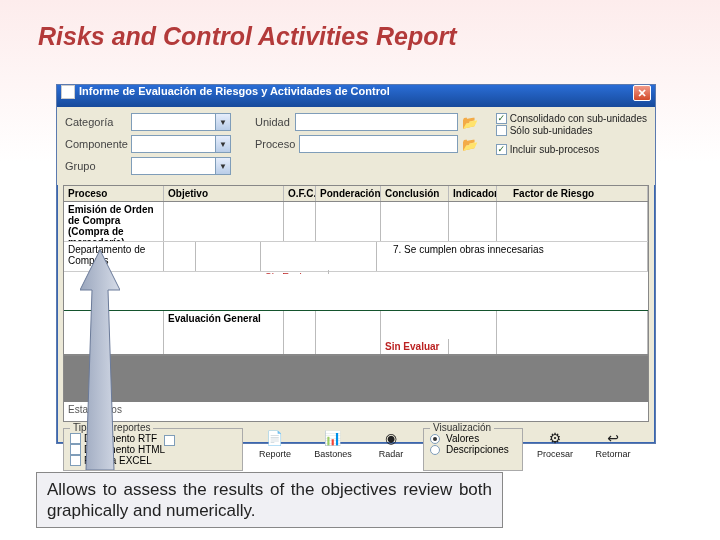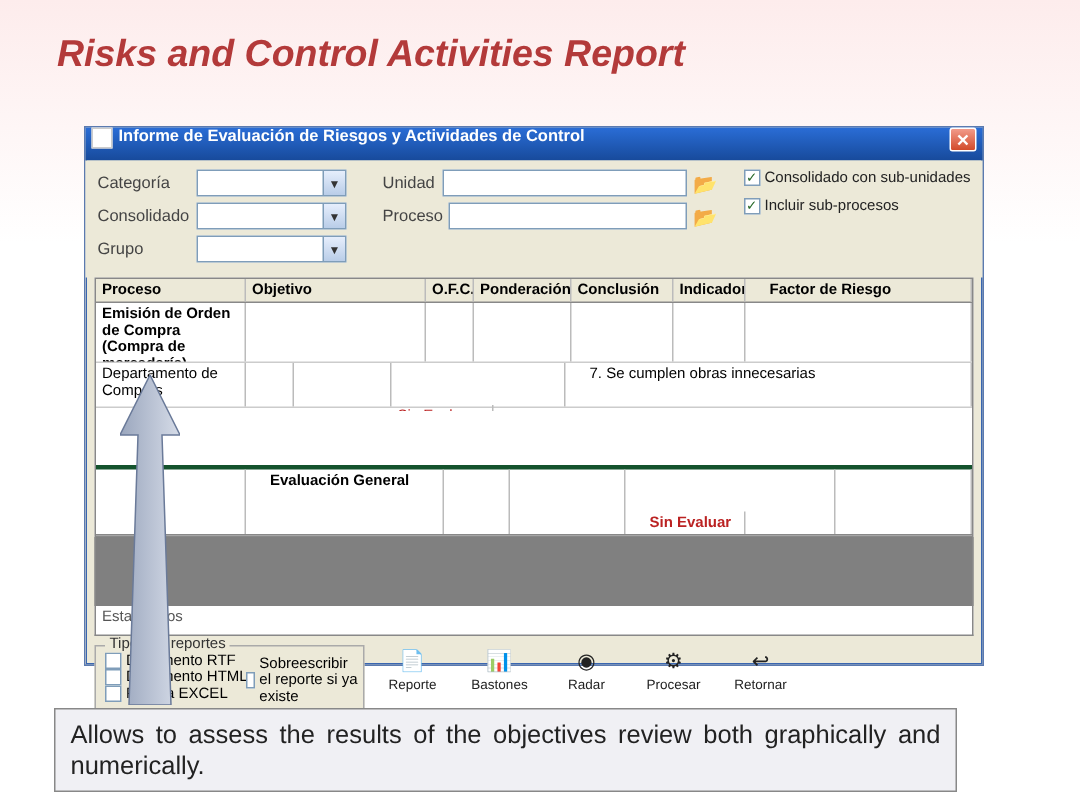--- a/index.html
+++ b/index.html
@@ -103,21 +103,21 @@
   .c-proc { width: 100px; }
   .c-obj { width: 120px; }
   .c-ofc { width: 32px; }
   .c-pond { width: 65px; }
   .c-conc { width: 68px; }
   .c-indic { width: 48px; }
   .c-factor { flex: 1; margin-left: 12px; }
   .grid-body { height: 108px; overflow: hidden; }
   .red-text { color: #b22; margin-top: 28px; }
   .eval-row {
-    display: flex; border-top: 3px solid #14532d; border-bottom: 1px solid #888; gap: 12px;
+    display: flex; border-top: 1px solid #14532d; border-bottom: 1px solid #888;
   }
   .eval-row div { padding: 2px 4px; border-right: 1px solid #bbb; }
   .gray-area {
     height: 46px;
     background: #808080;
     margin: 0 6px;
     border-left: 1px solid #888; border-right: 1px solid #888;
   }
   .stats-bar {
     margin: 0 6px;
@@ -147,21 +147,21 @@
     background: #ece9d8; padding: 0 3px; font-size: 10px; color: #333;
   }
   .radio { width: 10px; height: 10px; border: 1px solid #7f9db9; border-radius: 50%; background: #fff; display: inline-block; margin-right: 3px; position: relative; }
   .radio.sel::after { content:""; width:4px; height:4px; background:#333; border-radius:50%; position:absolute; top:2px; left:2px; }
   .btncol { display: flex; flex-direction: column; align-items: center; gap: 1px; font-size: 9px; color: #222; width: 52px; }
   .btncol .ic { width: 24px; height: 20px; display:flex; align-items:center; justify-content:center; font-size:14px; }
   .callout {
     position: absolute;
     left: 36px;
     bottom: 12px;
-    width: 602px;
+    width: 467px;
     background: #f0f0f4;
     border: 1px solid #888;
     padding: 6px 10px;
     font-family: Verdana, sans-serif;
     font-size: 17px;
     color: #222;
     line-height: 1.25;
     text-align: justify;
   }
   .arrow-up {
@@ -188,21 +188,21 @@
   <div class="upper-panel">
     <div style="display:flex; gap:10px;">
       <div style="flex:0 0 180px">
         <div class="row">
           <span class="lbl">Categoría</span>
           <div class="combo" style="width:100px">
               <span class="arrow">▼</span>
             </div>
         </div>
         <div class="row">
-          <span class="lbl">Consolidado</span>
+          <span class="lbl">Componente</span>
           <div class="combo" style="width:100px">
               <span class="arrow">▼</span>
             </div>
         </div>
         <div class="row">
           <span class="lbl">Grupo</span>
           <div class="combo" style="width:100px">
               <span class="arrow">▼</span>
             </div>
         </div>
@@ -216,20 +216,24 @@
         <div class="row">
           <span class="lbl" style="width:44px">Proceso</span>
           <div class="textfield" style="flex:1"></div>
           <span class="folder-icon">📂</span>
         </div>
       </div>
       <div class="check-col">
         <div class="check-row">
             <span class="chk">✓</span>
             <span>Consolidado con sub-unidades</span>
+          </div>
+        <div class="check-row">
+            <span class="chk"></span>
+            <span>Sólo sub-unidades</span>
           </div>
         <div style="height:6px"></div>
         <div class="check-row">
             <span class="chk">✓</span>
             <span>Incluir sub-procesos</span>
           </div>
       </div>
     </div>
   </div>
 
@@ -286,38 +290,48 @@
           <span class="chk"></span>
           <span>Documento HTML</span>
         </div>
       <div class="check-row">
           <span class="chk"></span>
           <span>Planilla EXCEL</span>
         </div>
       <div style="position:absolute; left:100px; top:6px; width:76px">
         <div class="check-row">
             <span class="chk"></span>
-            <span>Sobreescribir el reporte si ya existe</span>
           </div>
       </div>
     </div>
 
     <div class="btncol">
       <span class="ic">📄</span>
       <span>Reporte</span>
     </div>
     <div class="btncol">
       <span class="ic">📊</span>
       <span>Bastones</span>
     </div>
     <div class="btncol">
       <span class="ic">◉</span>
       <span>Radar</span>
     </div>
 
+    <div class="groupbox" style="width:100px">
+      <span class="legend">Visualización</span>
+      <div class="check-row">
+          <span class="radio sel"></span>
+          <span>Valores</span>
+        </div>
+      <div class="check-row">
+          <span class="radio"></span>
+          <span>Descripciones</span>
+        </div>
+    </div>
 
     <div class="btncol">
       <span class="ic">⚙</span>
       <span>Procesar</span>
     </div>
     <div class="btncol">
       <span class="ic">↩</span>
       <span>Retornar</span>
     </div>
   </div>

